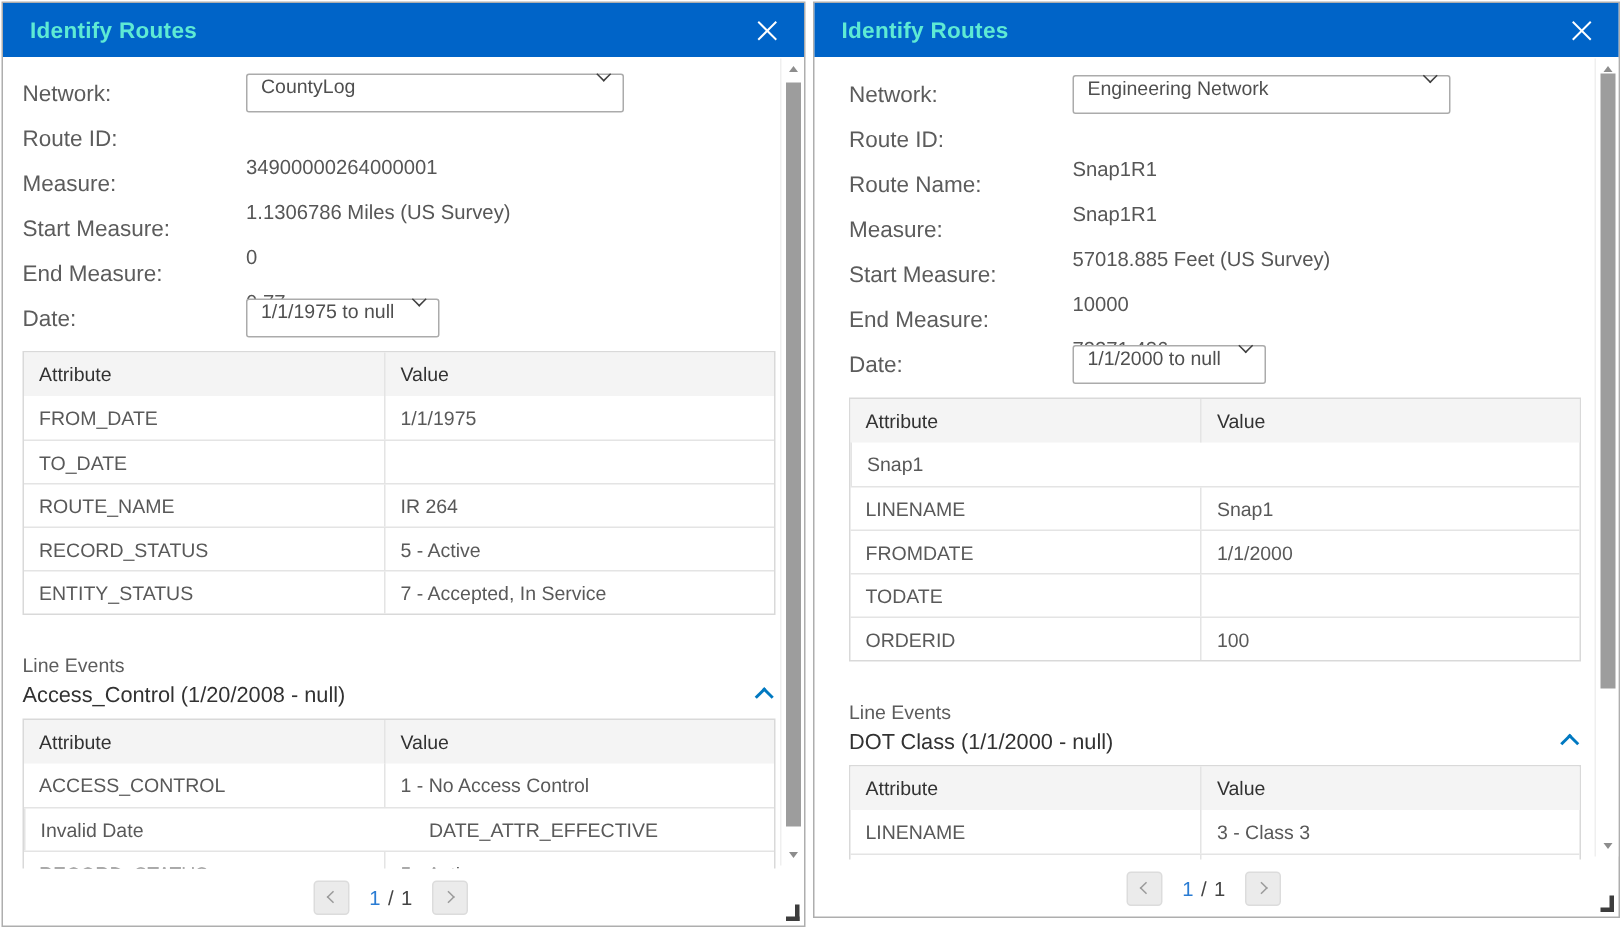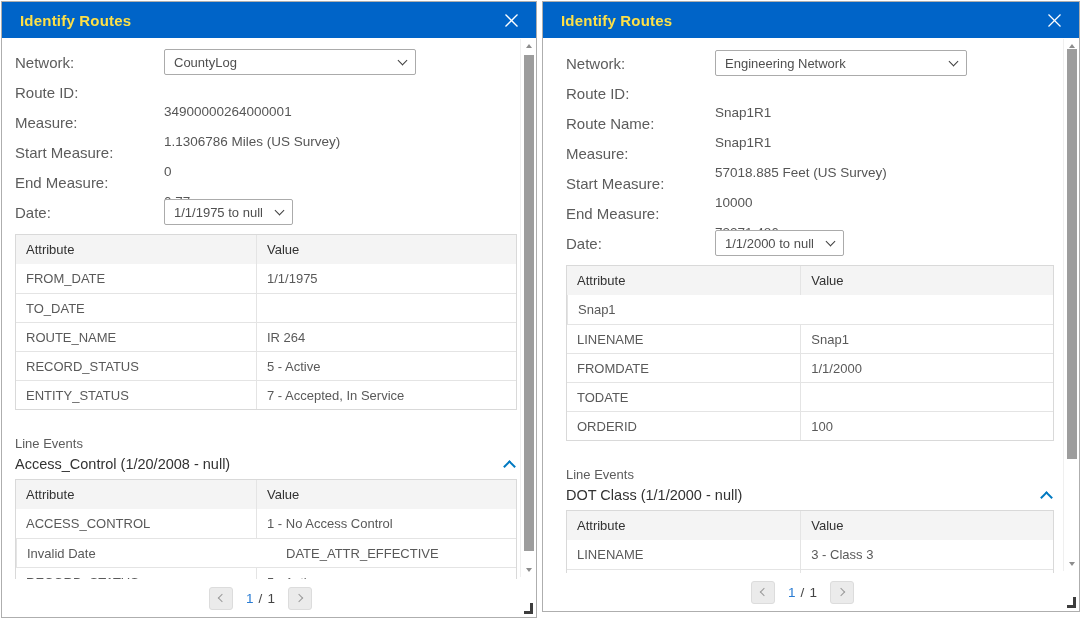--- a/index.html
+++ b/index.html
@@ -7,35 +7,35 @@
               font-family:"Liberation Sans", sans-serif; }
 
   .panel { position:absolute; top:1px; background:#fff; border:1px solid #aeaeae;
            display:flex; flex-direction:column; }
   .panel-left  { left:1px;   width:536px; height:617px; }
   .panel-right { left:542px; width:538px; height:611px; }
 
   
   .titlebar { flex:0 0 36px; background:#0064c8; display:flex; align-items:center;
               padding:0 14px 0 18px; }
-  .titlebar .title { color:#fde047; font-size:15px; font-weight:bold; letter-spacing:.2px; }
+  .titlebar .title { color:#5eead4; font-size:15px; font-weight:bold; letter-spacing:.2px; }
   .close-btn { margin-left:auto; width:22px; height:22px; display:flex;
                align-items:center; justify-content:center; cursor:pointer; }
 
   
   .panel-body { position:relative; flex:1; overflow:hidden; }
   .content { position:absolute; left:0; top:0; right:17px; bottom:38px; overflow:hidden; }
   .panel-left  .content { padding:9px 4px 0 13px; }
   .panel-right .content { padding:10px 10px 0 23px; }
 
   
   .field-row { display:flex; align-items:center; height:30px; }
   .field-label { width:149px; flex:0 0 149px; font-size:15px; color:#5c5c5c; }
   .fv-text { font-size:13.5px; color:#565656;margin-top:39px; }
-  .fv-select { display:none; align-items:center; justify-content:space-between;
+  .fv-select { display:none; justify-content:space-between;
                height:26px; border:1px solid #ababab; border-radius:2px;
                background:#fff; padding:0 9px; cursor:pointer; }
   .field-row.type-select .fv-select, .field-row.type-select-sm .fv-select { display:flex; }
   .field-row.type-select    .fv-select { width:252px; }
   .field-row.type-select-sm .fv-select { width:129px; }
   .select-text { font-size:13px; color:#4f4f4f; white-space:nowrap; }
   .caret-down { width:7px; height:7px; border-right:1.5px solid #3f3f3f;
                 border-bottom:1.5px solid #3f3f3f; transform:rotate(45deg);
                 margin-top:-4px; flex:0 0 7px; }
 
@@ -48,21 +48,21 @@
   .thead { background:#f4f4f4; }
   .thead .cell { color:#323232; }
   .cell { display:flex; align-items:center; padding:0 10px; font-size:13px;
           color:#595959; white-space:nowrap; overflow:hidden; }
   .cell-a { width:48%; flex:0 0 48%; }
   .cell-b { flex:1; border-left:1px solid #e4e4e4; }
   .cell:empty::after { content:"\00a0"; }
 
   
   .le-label { margin-top:26px; font-size:13px; color:#5c5c5c; }
-  .le-section { margin-top:5px; display:flex; align-items:flex-end;gap:17px; }
+  .le-section { margin-top:5px; display:flex; align-items:flex-start;gap:17px; }
   .panel-left  .le-section { width:503px; }
   .panel-right .le-section { width:489px; }
   .le-title { font-size:14.5px; color:#323232; }
   .collapse-btn { margin-left:auto; width:18px; height:14px; display:flex;
                   align-items:flex-end; justify-content:center; cursor:pointer; }
   .chev-up { width:9px; height:9px; border-left:2px solid #0079c1; border-top:2px solid #0079c1;
              transform:rotate(45deg); margin-bottom:1px; }
 
   
   .footer { position:absolute; left:0; right:17px; bottom:0; height:38px;

